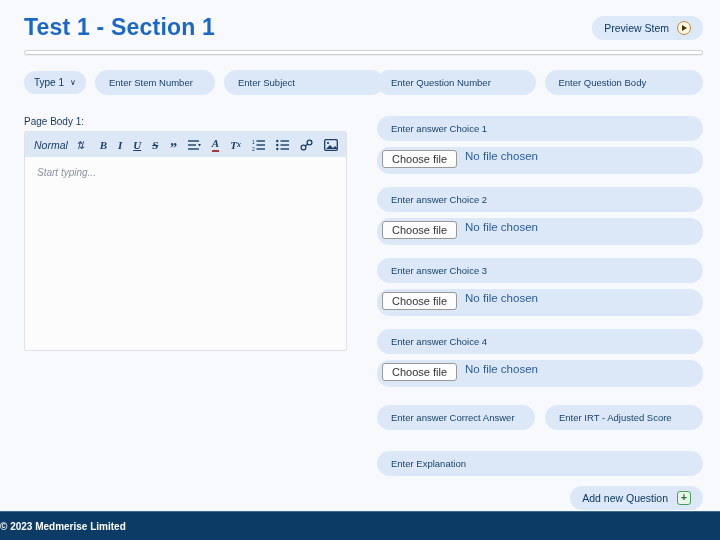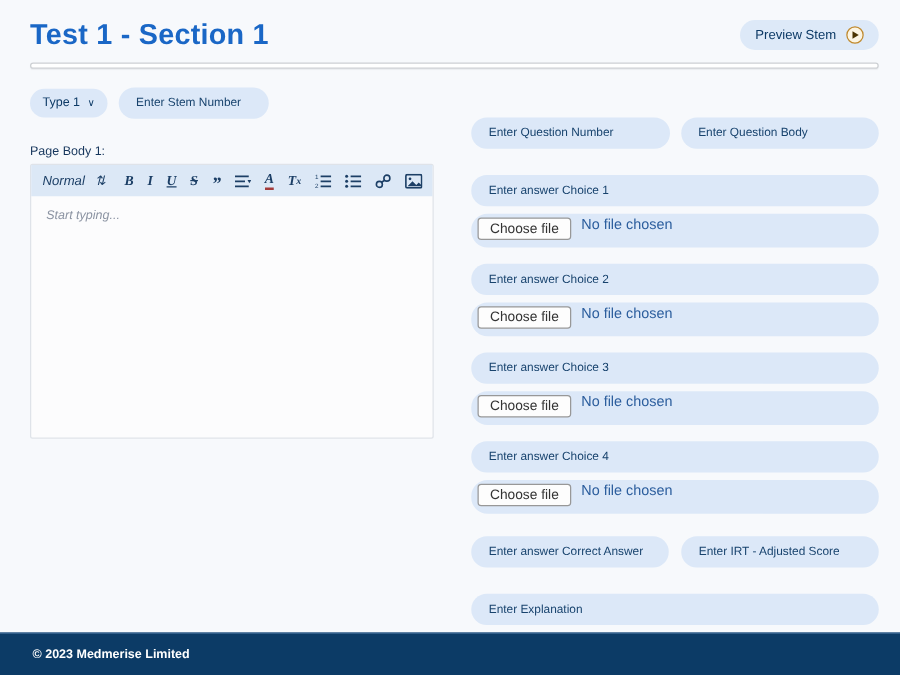--- a/index.html
+++ b/index.html
@@ -35,21 +35,21 @@
 
   
   .progress-bar {
     height: 5px; background: #ffffff; border: 1px solid #cdd0d4;
     border-radius: 3px; margin-bottom: 15px; box-shadow: 0 1px 1px rgba(0,0,0,0.05);
   }
 
   
   .columns { display: flex; gap: 30px; }
   .left-col { width: 323px; flex-shrink: 0; }
-  .right-col { flex: 1; min-width: 0; margin-top: 24px; }
+  .right-col { flex: 1; min-width: 0; }
 
   
   .pill, input.pill {
     background: #dce8f8; border: none; border-radius: 13px;
     padding: 7px 14px; font-size: 9.5px; color: #0d3a66;
     font-family: "Liberation Sans", sans-serif; outline: none;
   }
   input.pill::placeholder { color: #0d3a66; opacity: 0.95; }
   .form-row { display: flex; gap: 9px; margin-bottom: 21px; align-items: center; }
 
@@ -115,24 +115,24 @@
     font-family: "Liberation Sans", sans-serif;
   }
   .plus-icon {
     width: 14px; height: 14px; border: 1.5px solid #44a05a; border-radius: 3px;
     background: #e9f5ea; color: #1b6b2f; font-size: 10px; font-weight: bold;
     display: inline-flex; align-items: center; justify-content: center; line-height: 1;
   }
 
   
   .footer {
-    position: absolute; left: 0; right: 0; bottom: 0; height: 34px;
+    position: absolute; left: 0; right: 0; bottom: 0; height: 29px;
     background: #0c3b66; border-top: 1px solid #3e6b96;
     color: #ffffff; font-size: 10px; font-weight: bold;
-    display: flex; align-items: center; padding-left: 26px;
+    display: flex; align-items: center; 
   }
 </style>
 </head>
 <body>
 
 <div class="page">
 
   <div class="header">
     <div class="page-title">Test 1 - Section 1</div>
     <button class="preview-btn">
@@ -145,20 +145,21 @@
 
   <div class="columns">
 
     <div class="left-col">
       <div class="form-row">
         <button class="type-select">
           <span>Type 1</span>
           <span class="chevron">∨</span>
         </button>
         <input class="pill stem-number" type="text" placeholder="Enter Stem Number" style="">
+        <input class="pill subject" type="text" placeholder="Enter Subject" style="">
       </div>
 
       <div class="body-label">Page Body 1:</div>
 
       <div class="editor">
         <div class="toolbar">
           <button class="tb-btn tb-format">
             <span>Normal</span>
             <span>⇅</span>
           </button>

